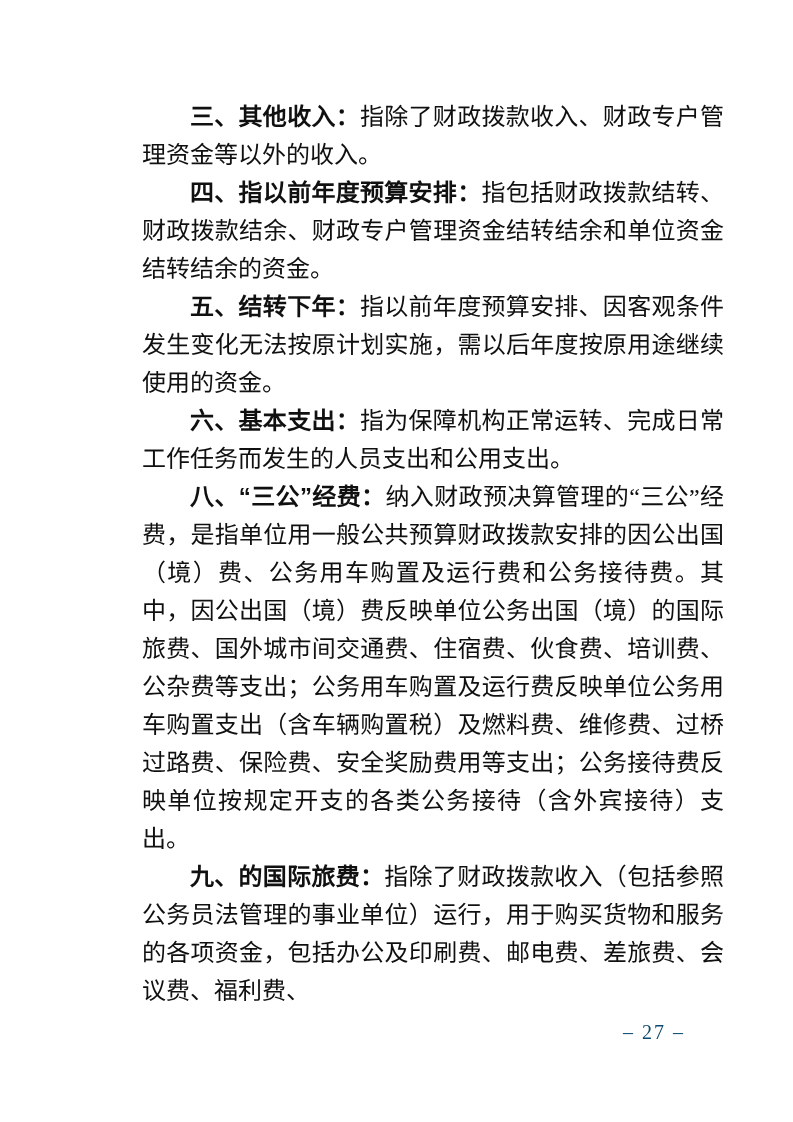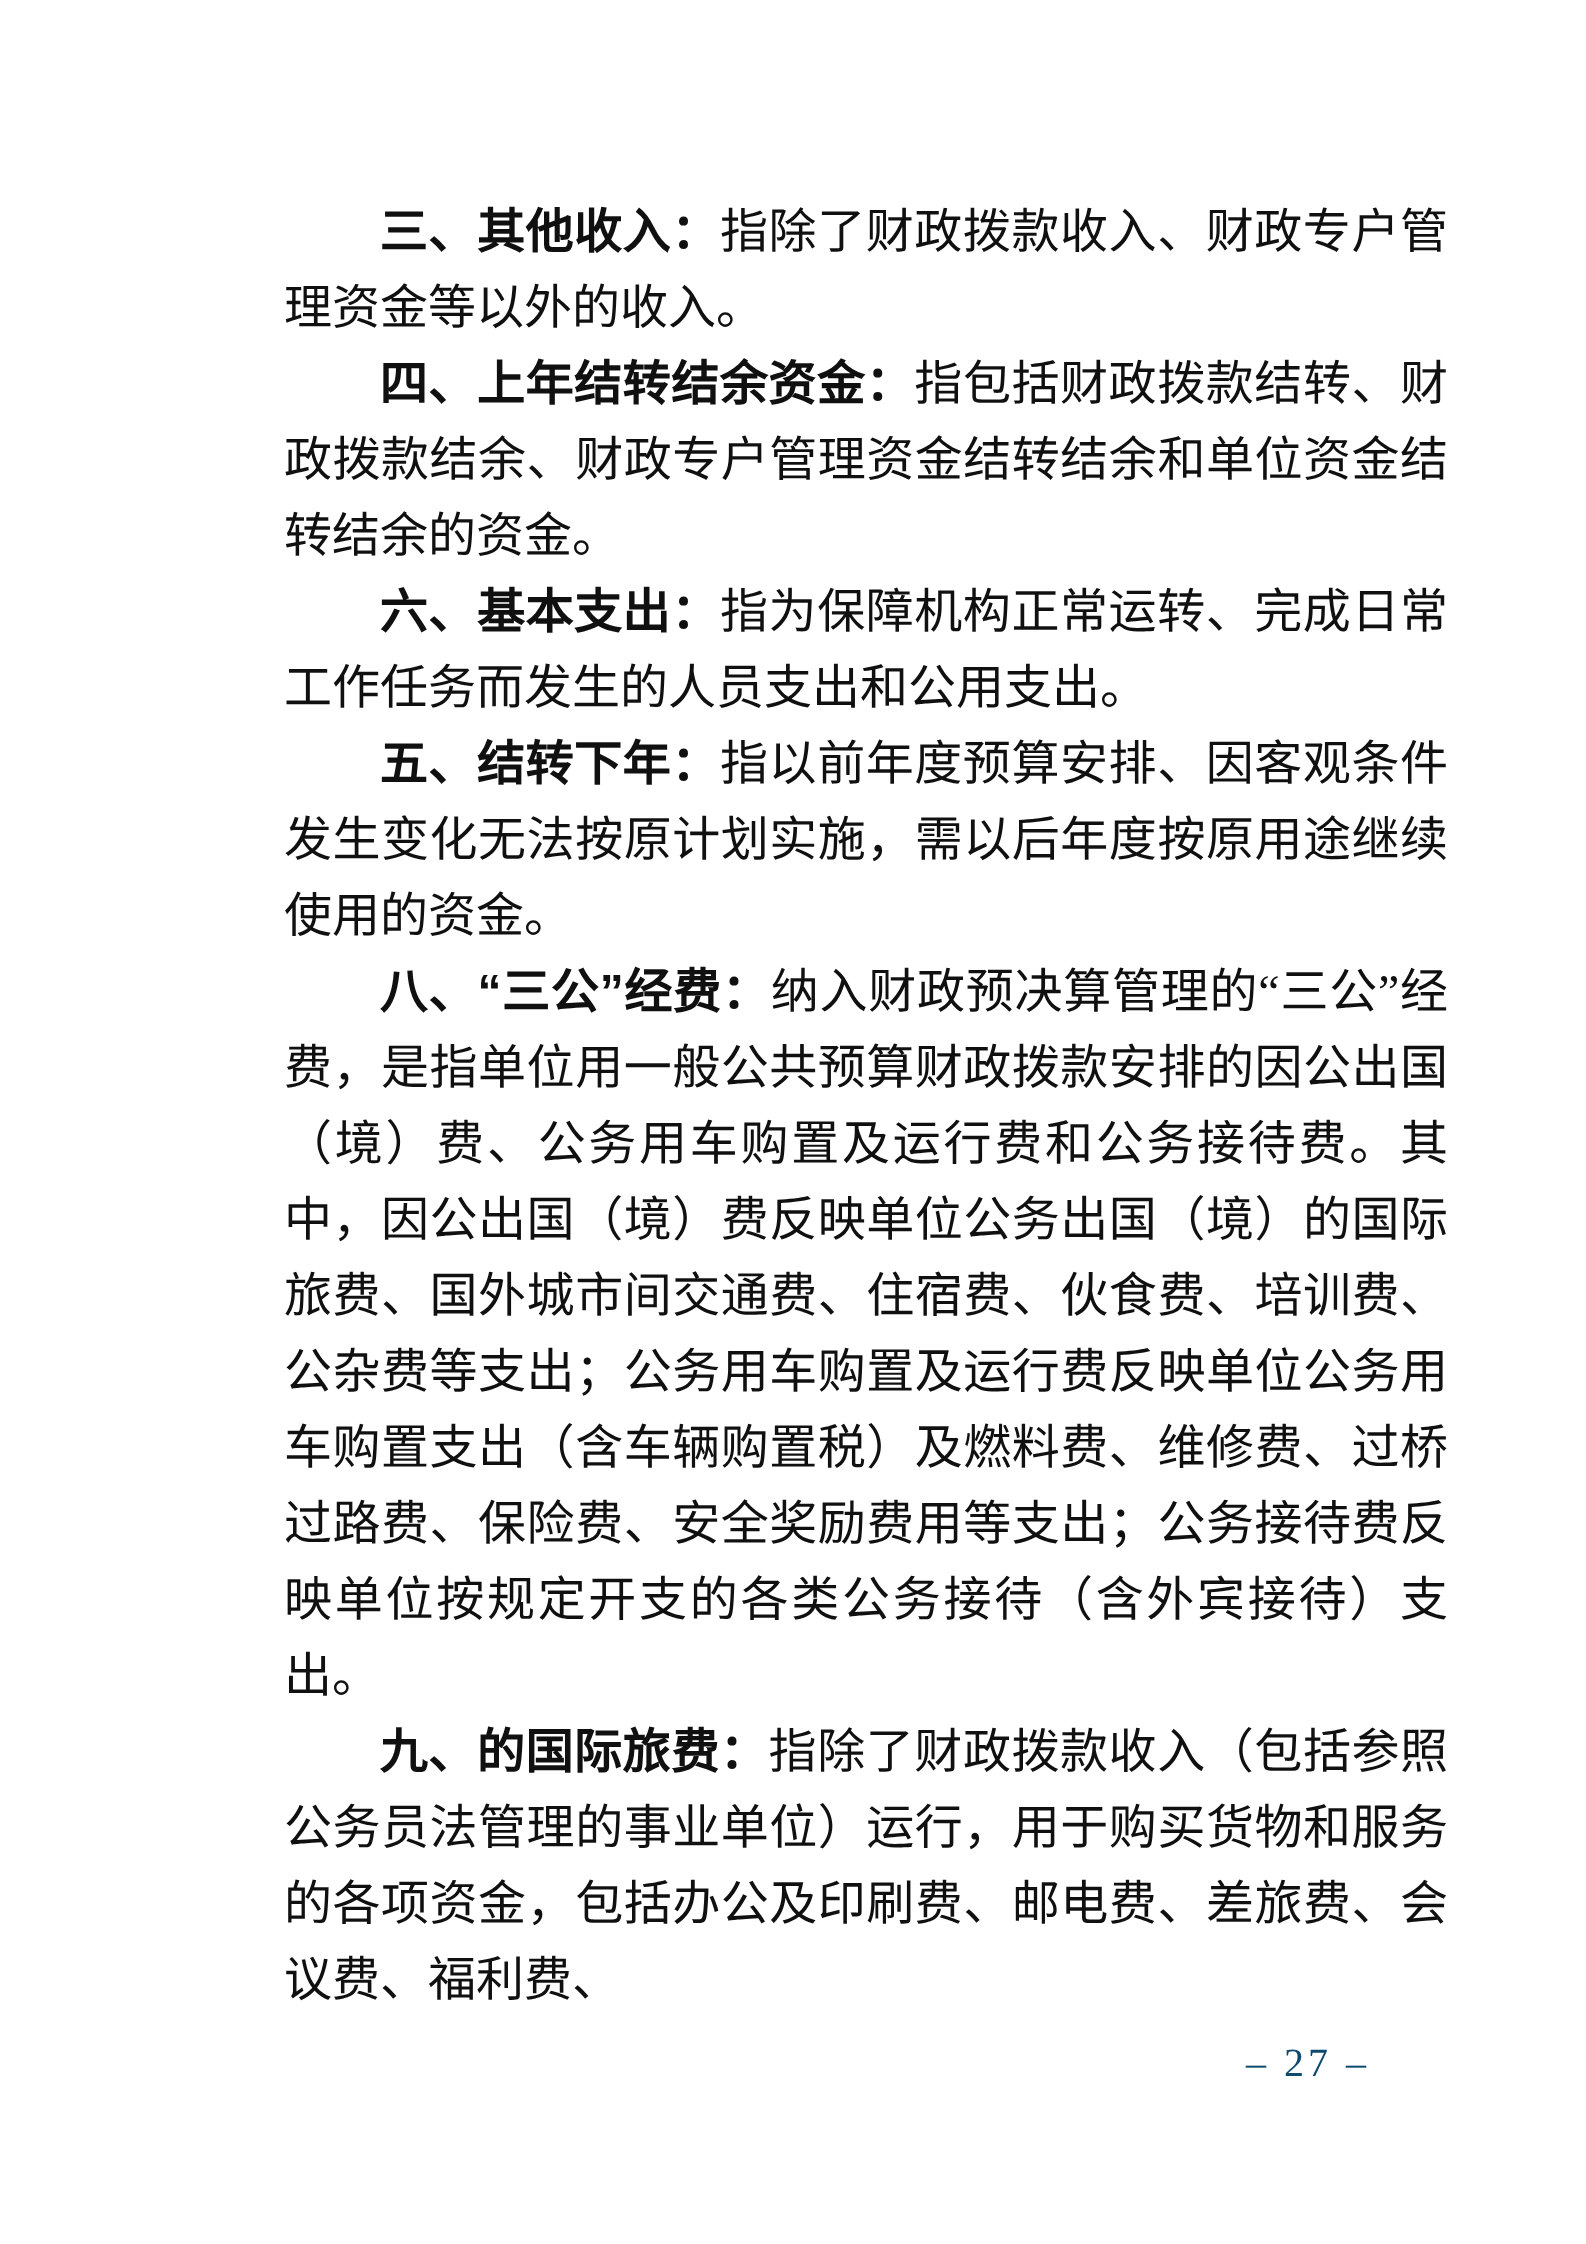--- a/index.html
+++ b/index.html
@@ -55,25 +55,25 @@
     font-family: "Liberation Serif", "DejaVu Serif", serif;
   }
 </style>
 </head>
 <body>
 
 <div class="page">
   <div class="text-block">
   <p class="para"><span class="h">三、其他收入：</span><span class="b">指除了财政拨款收入、财政专户管理资金等以外的收入。</span></p>
 
-  <p class="para"><span class="h">四、上年结转结余资金：</span><span class="b">指包括财政拨款结转、财政拨款结余、财政专户管理资金结转结余和单位资金结转结余的资金。</span></p>
+  <p class="para"><span class="h">四、指以前年度预算安排：</span><span class="b">指包括财政拨款结转、财政拨款结余、财政专户管理资金结转结余和单位资金结转结余的资金。</span></p>
+
+  <p class="para"><span class="h">五、结转下年：</span><span class="b">指以前年度预算安排、因客观条件发生变化无法按原计划实施，需以后年度按原用途继续使用的资金。</span></p>
 
   <p class="para"><span class="h">六、基本支出：</span><span class="b">指为保障机构正常运转、完成日常工作任务而发生的人员支出和公用支出。</span></p>
-
-  <p class="para"><span class="h">五、结转下年：</span><span class="b">指以前年度预算安排、因客观条件发生变化无法按原计划实施，需以后年度按原用途继续使用的资金。</span></p>
 
 
   <p class="para"><span class="h">八、“三公”经费：</span><span class="b">纳入财政预决算管理的“三公”经费，是指单位用一般公共预算财政拨款安排的因公出国（境）费、公务用车购置及运行费和公务接待费。其中，因公出国（境）费反映单位公务出国（境）的国际旅费、国外城市间交通费、住宿费、伙食费、培训费、公杂费等支出；公务用车购置及运行费反映单位公务用车购置支出（含车辆购置税）及燃料费、维修费、过桥过路费、保险费、安全奖励费用等支出；公务接待费反映单位按规定开支的各类公务接待（含外宾接待）支出。</span></p>
 
   <p class="para"><span class="h">九、的国际旅费：</span><span class="b">指除了财政拨款收入（包括参照公务员法管理的事业单位）运行，用于购买货物和服务的各项资金，包括办公及印刷费、邮电费、差旅费、会议费、福利费、</span></p>
 </div>
   <div class="page-number">– 27 –</div>
 </div>
 
 </body></html>

